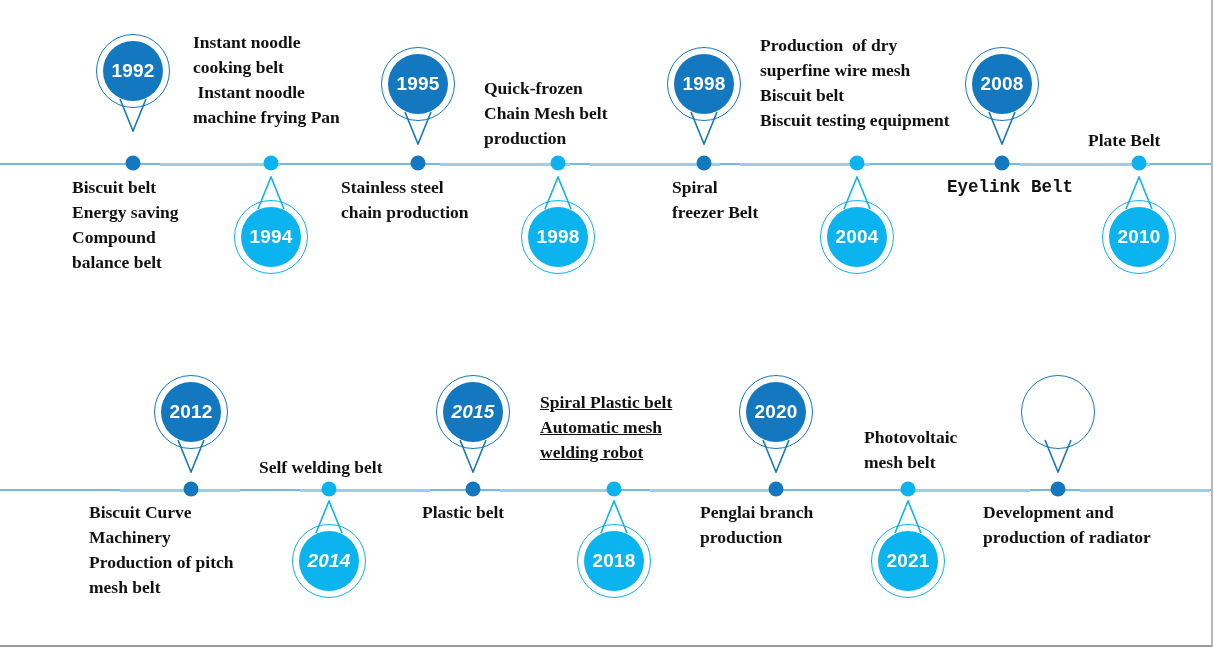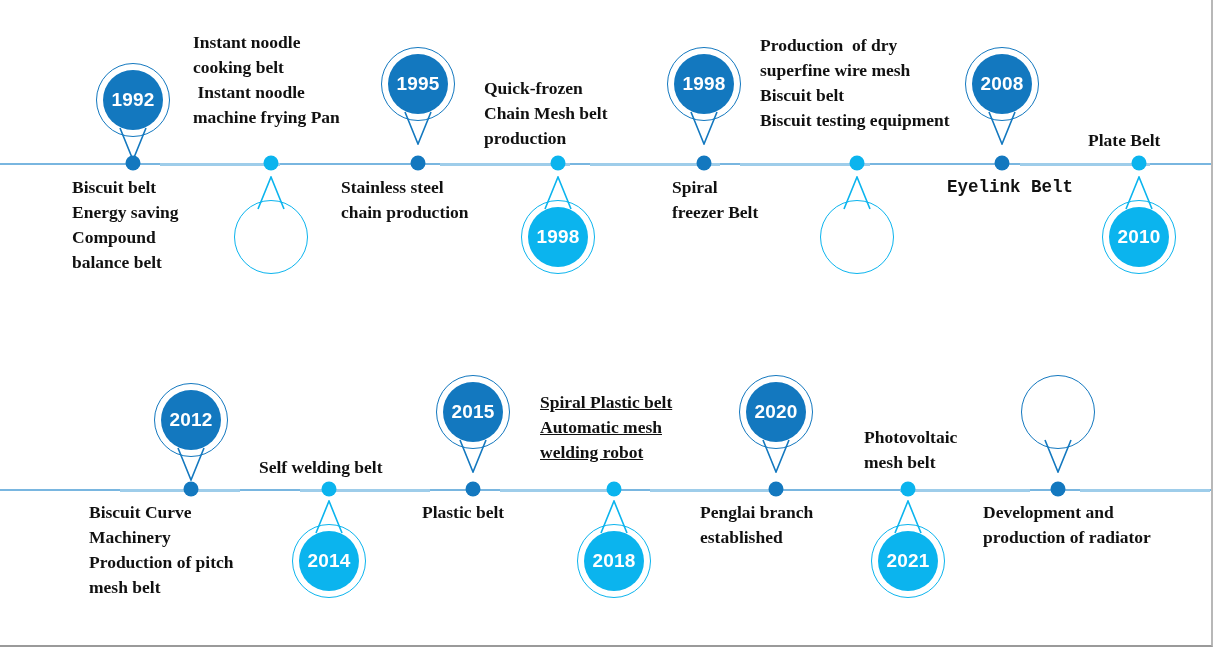--- a/index.html
+++ b/index.html
@@ -121,29 +121,30 @@
       <div class="dot dark" style="left: 133px; top: 163px;"></div>
       <div class="dot light" style="left: 271px; top: 163px;"></div>
       <div class="dot dark" style="left: 418px; top: 163px;"></div>
       <div class="dot light" style="left: 558px; top: 163px;"></div>
       <div class="dot dark" style="left: 704px; top: 163px;"></div>
       <div class="dot light" style="left: 857px; top: 163px;"></div>
       <div class="dot dark" style="left: 1002px; top: 163px;"></div>
       <div class="dot light" style="left: 1139px; top: 163px;"></div>
     </div>
   <div id="row1-badges">
-      <div class="badge dark up" style="left: 133px; top: 63px;">
+      <div class="badge dark up" style="left: 133px; top: 34px;">
         <div class="ring"></div>
         <div class="disc">1992</div>
         <svg class="tail" viewBox="0 0 34 34">
           <path d="M4 1 L17 33 L30 1" fill="none" stroke="#1378BF" stroke-width="1.6"></path>
         </svg>
       </div>
       <div class="badge light down" style="left: 271px; top: 200px;">
         <div class="ring"></div>
+        <div class="disc">1994</div>
         <svg class="tail" viewBox="0 0 34 34">
           <path d="M4 33 L17 1 L30 33" fill="none" stroke="#0BB4EE" stroke-width="1.6"></path>
         </svg>
       </div>
       <div class="badge dark up" style="left: 418px; top: 47px;">
         <div class="ring"></div>
         <div class="disc">1995</div>
         <svg class="tail" viewBox="0 0 34 34">
           <path d="M4 1 L17 33 L30 1" fill="none" stroke="#1378BF" stroke-width="1.6"></path>
         </svg>
@@ -157,20 +158,21 @@
       </div>
       <div class="badge dark up" style="left: 704px; top: 47px;">
         <div class="ring"></div>
         <div class="disc">1998</div>
         <svg class="tail" viewBox="0 0 34 34">
           <path d="M4 1 L17 33 L30 1" fill="none" stroke="#1378BF" stroke-width="1.6"></path>
         </svg>
       </div>
       <div class="badge light down" style="left: 857px; top: 200px;">
         <div class="ring"></div>
+        <div class="disc">2004</div>
         <svg class="tail" viewBox="0 0 34 34">
           <path d="M4 33 L17 1 L30 33" fill="none" stroke="#0BB4EE" stroke-width="1.6"></path>
         </svg>
       </div>
       <div class="badge dark up" style="left: 1002px; top: 47px;">
         <div class="ring"></div>
         <div class="disc">2008</div>
         <svg class="tail" viewBox="0 0 34 34">
           <path d="M4 1 L17 33 L30 1" fill="none" stroke="#1378BF" stroke-width="1.6"></path>
         </svg>
@@ -218,35 +220,35 @@
   <div id="row2-dots">
       <div class="dot dark" style="left: 191px; top: 489px;"></div>
       <div class="dot light" style="left: 329px; top: 489px;"></div>
       <div class="dot dark" style="left: 473px; top: 489px;"></div>
       <div class="dot light" style="left: 614px; top: 489px;"></div>
       <div class="dot dark" style="left: 776px; top: 489px;"></div>
       <div class="dot light" style="left: 908px; top: 489px;"></div>
       <div class="dot dark" style="left: 1058px; top: 489px;"></div>
     </div>
   <div id="row2-badges">
-      <div class="badge dark up" style="left: 191px; top: 383px;">
+      <div class="badge dark up" style="left: 191px; top: 375px;">
         <div class="ring"></div>
         <div class="disc">2012</div>
         <svg class="tail" viewBox="0 0 34 34">
           <path d="M4 1 L17 33 L30 1" fill="none" stroke="#1378BF" stroke-width="1.6"></path>
         </svg>
       </div>
-      <div class="badge light down" style="left: 329px; top: 524px;">
+      <div class="badge light down" style="left: 329px; top: 524px; font-style: italic;">
         <div class="ring"></div>
         <div class="disc">2014</div>
         <svg class="tail" viewBox="0 0 34 34">
           <path d="M4 33 L17 1 L30 33" fill="none" stroke="#0BB4EE" stroke-width="1.6"></path>
         </svg>
       </div>
-      <div class="badge dark up" style="left: 473px; top: 375px;">
+      <div class="badge dark up" style="left: 473px; top: 375px; font-style: italic;">
         <div class="ring"></div>
         <div class="disc">2015</div>
         <svg class="tail" viewBox="0 0 34 34">
           <path d="M4 1 L17 33 L30 1" fill="none" stroke="#1378BF" stroke-width="1.6"></path>
         </svg>
       </div>
       <div class="badge light down" style="left: 614px; top: 524px;">
         <div class="ring"></div>
         <div class="disc">2018</div>
         <svg class="tail" viewBox="0 0 34 34">
@@ -278,20 +280,20 @@
       <div class="label" style="left: 89px; top: 500px;">Biscuit Curve
 Machinery
 Production of pitch
 mesh belt</div>
       <div class="label" style="left: 259px; top: 455px;">Self welding belt</div>
       <div class="label" style="left: 422px; top: 500px;">Plastic belt</div>
       <div class="label" style="left: 540px; top: 390px; text-decoration: underline;">Spiral Plastic belt
 Automatic mesh
 welding robot</div>
       <div class="label" style="left: 700px; top: 500px;">Penglai branch
-established</div>
+production</div>
       <div class="label" style="left: 864px; top: 425px;">Photovoltaic
 mesh belt</div>
       <div class="label" style="left: 983px; top: 500px;">Development and
 production of radiator</div>
     </div>
 
 </div>
 
 </body></html>

